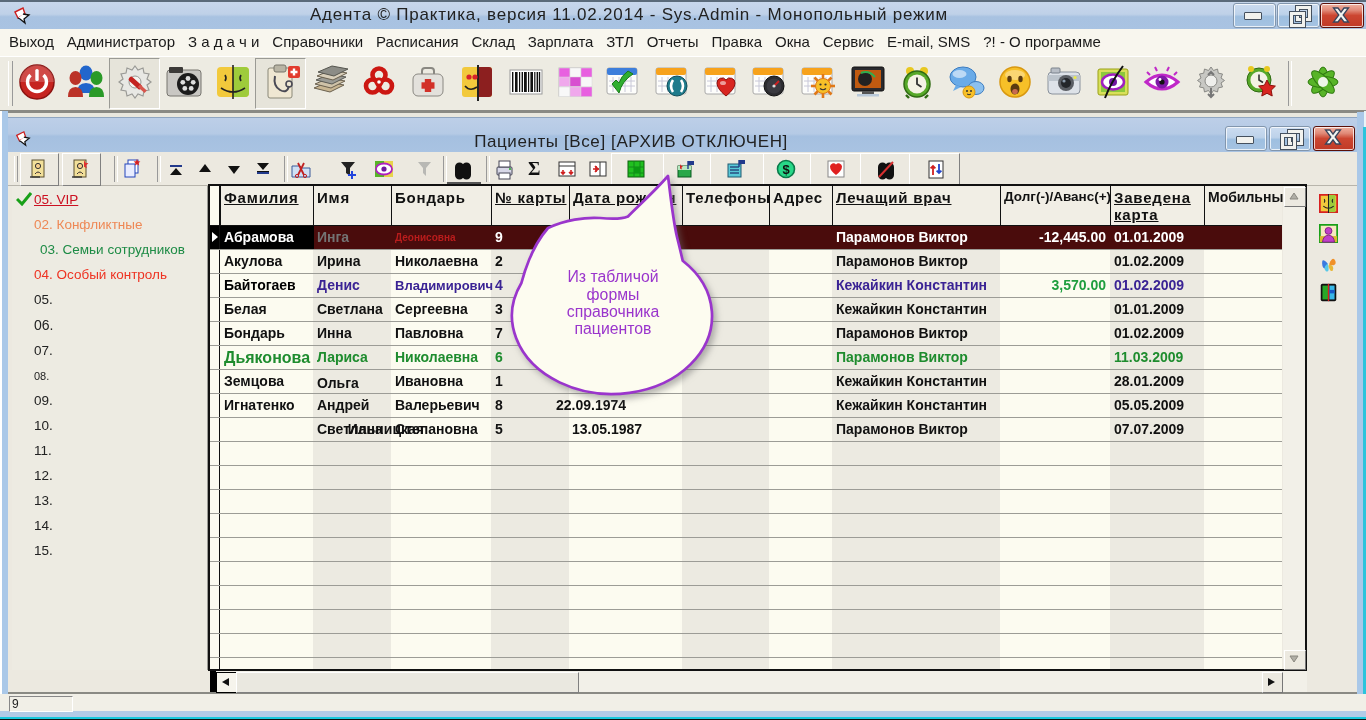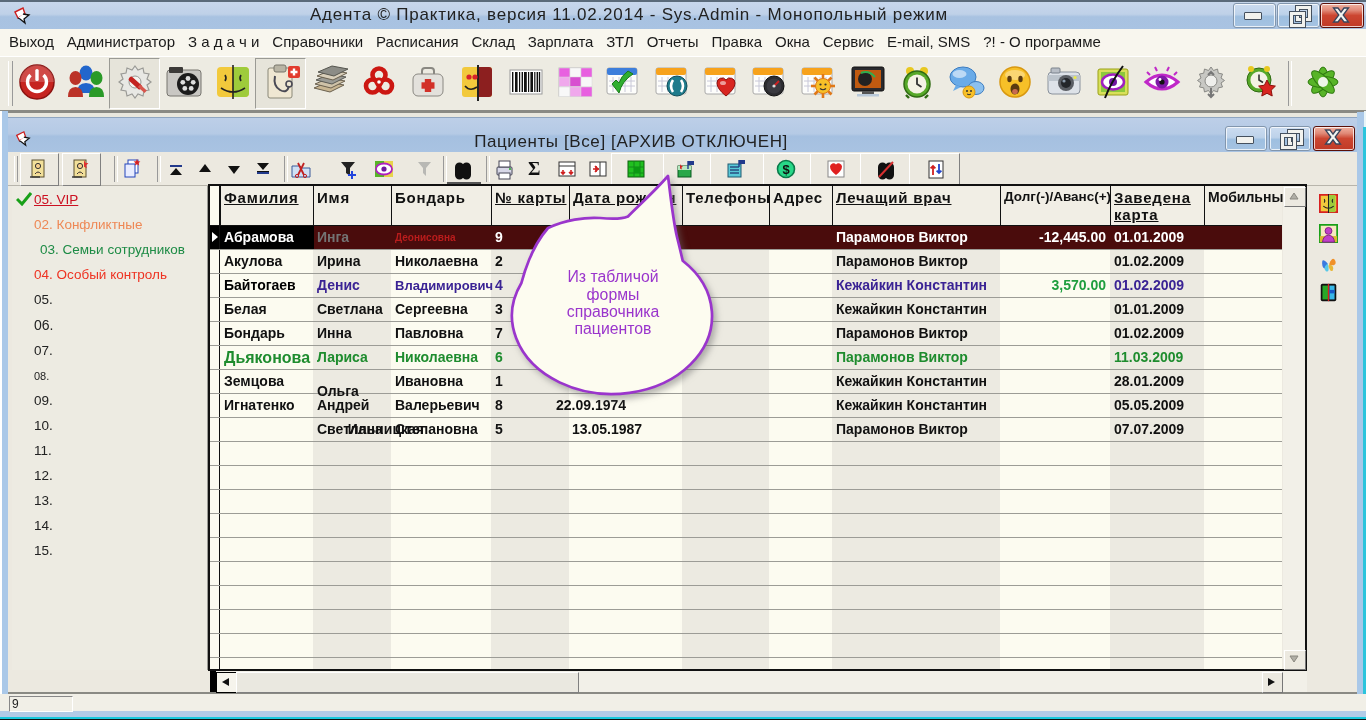--- a/index.html
+++ b/index.html
@@ -568,21 +568,21 @@
 <div class="abs" style="left:495px;top:323px;width:200px;height:21px;line-height:21px;font-size:14px;font-weight:bold;color:#111;white-space:nowrap;">7</div>
 <div class="abs" style="left:836px;top:323px;width:200px;height:21px;line-height:21px;font-size:14px;font-weight:bold;color:#111;white-space:nowrap;">Парамонов Виктор</div>
 <div class="abs" style="left:1114px;top:323px;width:200px;height:21px;line-height:21px;font-size:14px;font-weight:bold;color:#111;white-space:nowrap;">01.02.2009</div>
 <div class="abs" style="left:224px;top:347px;width:200px;height:21px;line-height:21px;font-size:16px;font-weight:bold;color:#1e8c2e;white-space:nowrap;">Дьяконова</div>
 <div class="abs" style="left:317px;top:347px;width:200px;height:21px;line-height:21px;font-size:14px;font-weight:bold;color:#1e8c2e;white-space:nowrap;">Лариса</div>
 <div class="abs" style="left:395px;top:347px;width:100px;height:21px;line-height:21px;font-size:14px;font-weight:bold;color:#1e8c2e;white-space:nowrap;">Николаевна</div>
 <div class="abs" style="left:495px;top:347px;width:200px;height:21px;line-height:21px;font-size:14px;font-weight:bold;color:#1e8c2e;white-space:nowrap;">6</div>
 <div class="abs" style="left:836px;top:347px;width:200px;height:21px;line-height:21px;font-size:14px;font-weight:bold;color:#1e8c2e;white-space:nowrap;">Парамонов Виктор</div>
 <div class="abs" style="left:1114px;top:347px;width:200px;height:21px;line-height:21px;font-size:14px;font-weight:bold;color:#1e8c2e;white-space:nowrap;">11.03.2009</div>
 <div class="abs" style="left:224px;top:371px;width:200px;height:21px;line-height:21px;font-size:14px;font-weight:bold;color:#111;white-space:nowrap;">Земцова</div>
-<div class="abs" style="left:317px;top:381px;width:200px;height:21px;line-height:21px;font-size:14px;font-weight:bold;color:#111;white-space:nowrap;">Ольга</div>
+<div class="abs" style="left:317px;top:373px;width:200px;height:21px;line-height:21px;font-size:14px;font-weight:bold;color:#111;white-space:nowrap;">Ольга</div>
 <div class="abs" style="left:395px;top:371px;width:100px;height:21px;line-height:21px;font-size:14px;font-weight:bold;color:#111;white-space:nowrap;">Ивановна</div>
 <div class="abs" style="left:495px;top:371px;width:200px;height:21px;line-height:21px;font-size:14px;font-weight:bold;color:#111;white-space:nowrap;">1</div>
 <div class="abs" style="left:572px;top:371px;width:200px;height:21px;line-height:21px;font-size:14px;font-weight:bold;color:#111;white-space:nowrap;">28.01.1975</div>
 <div class="abs" style="left:836px;top:371px;width:200px;height:21px;line-height:21px;font-size:14px;font-weight:bold;color:#111;white-space:nowrap;">Кежайкин Константин</div>
 <div class="abs" style="left:1114px;top:371px;width:200px;height:21px;line-height:21px;font-size:14px;font-weight:bold;color:#111;white-space:nowrap;">28.01.2009</div>
 <div class="abs" style="left:224px;top:395px;width:200px;height:21px;line-height:21px;font-size:14px;font-weight:bold;color:#111;white-space:nowrap;">Игнатенко</div>
 <div class="abs" style="left:317px;top:395px;width:200px;height:21px;line-height:21px;font-size:14px;font-weight:bold;color:#111;white-space:nowrap;">Андрей</div>
 <div class="abs" style="left:395px;top:395px;width:100px;height:21px;line-height:21px;font-size:14px;font-weight:bold;color:#111;white-space:nowrap;">Валерьевич</div>
 <div class="abs" style="left:495px;top:395px;width:200px;height:21px;line-height:21px;font-size:14px;font-weight:bold;color:#111;white-space:nowrap;">8</div>
 <div class="abs" style="left:556px;top:395px;width:200px;height:21px;line-height:21px;font-size:14px;font-weight:bold;color:#111;white-space:nowrap;">22.09.1974</div>

